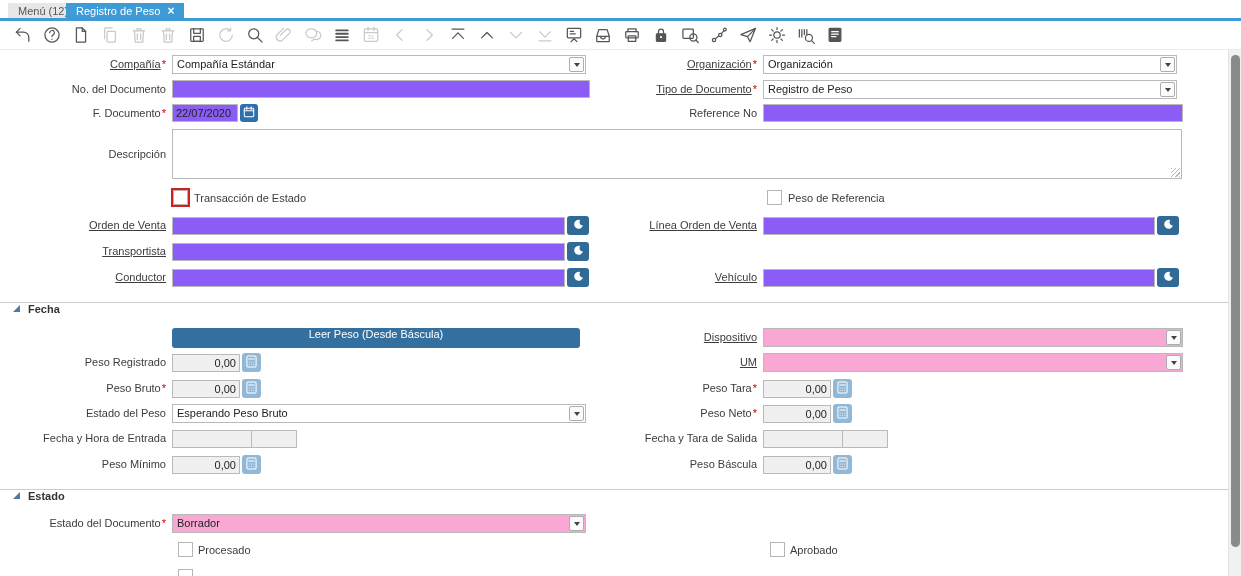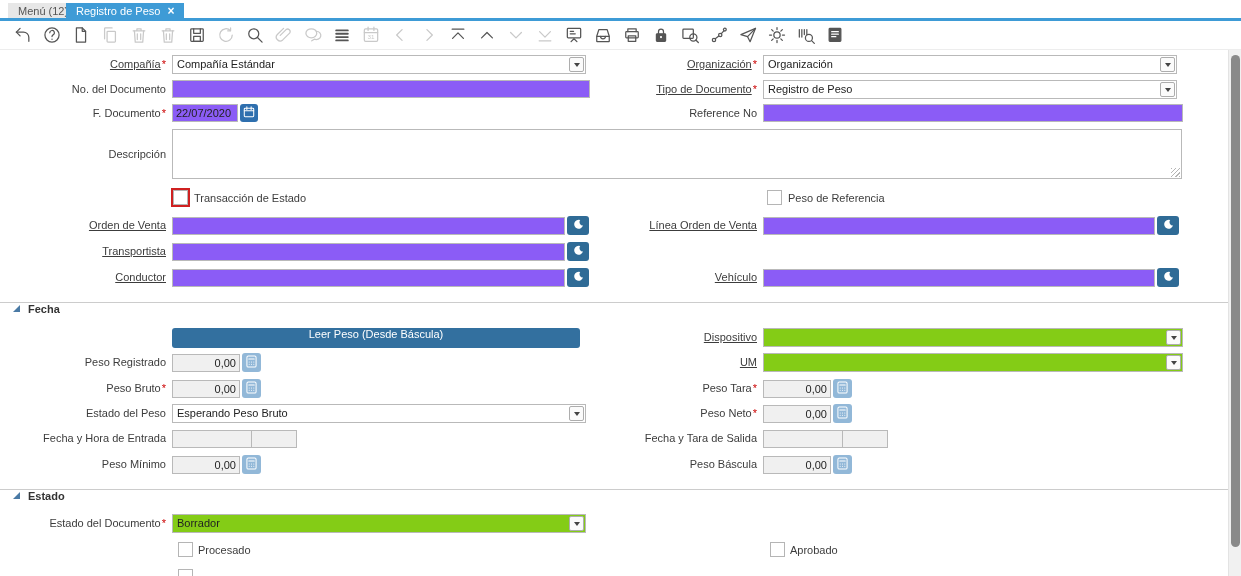--- a/index.html
+++ b/index.html
@@ -24,21 +24,21 @@
 
   
   .lbl { position:absolute; font-size:11px; color:#3c3c3c; line-height:19px; text-align:right; white-space:nowrap; }
   .lbl .u { text-decoration:underline; }
   .req { color:#cc0000; margin-left:1px; }
   .tfld { position:absolute; height:18px; border:1px solid #b9b9b9; background:#8b5cf6; font-size:11px;
           padding:0 3px; font-family:inherit; color:#222; outline:none; }
   .tfld.dis { background:#f0f0f0; }
   .tfld.num { text-align:right; background:#f0f0f0; }
   .combo { position:absolute; height:19px; border:1px solid #b9b9b9; background:#fff; display:flex;justify-content:flex-end; }
-  .combo.dis { background:#84cc16; }
+  .combo.dis { background:#f9a8d4; }
   .combo .cval { flex:1; font-size:11px; line-height:17px; padding:0 4px; white-space:nowrap; overflow:hidden; color:#222; }
   .combo .carr { width:15px; margin:1px; border:1px solid #adadad; border-radius:2px; background:#fbfbfb;
                  display:flex; align-items:center; justify-content:center; }
   .tri-down { width:0; height:0; border-top:4px solid #444; border-left:3.5px solid transparent; border-right:3.5px solid transparent; }
   .calbtn { position:absolute; width:18px; height:18px; background:#2e6fae; border-radius:3px;
             display:flex; align-items:center; justify-content:center; }
   .sbtn { position:absolute; width:22px; height:19px; background:#2f6b96; border-radius:3px;
           display:flex; align-items:center; justify-content:center; }
   .calcbtn { position:absolute; width:19px; height:19px; background:#92b8d8; border-radius:3px;
              display:flex; align-items:center; justify-content:center; }

